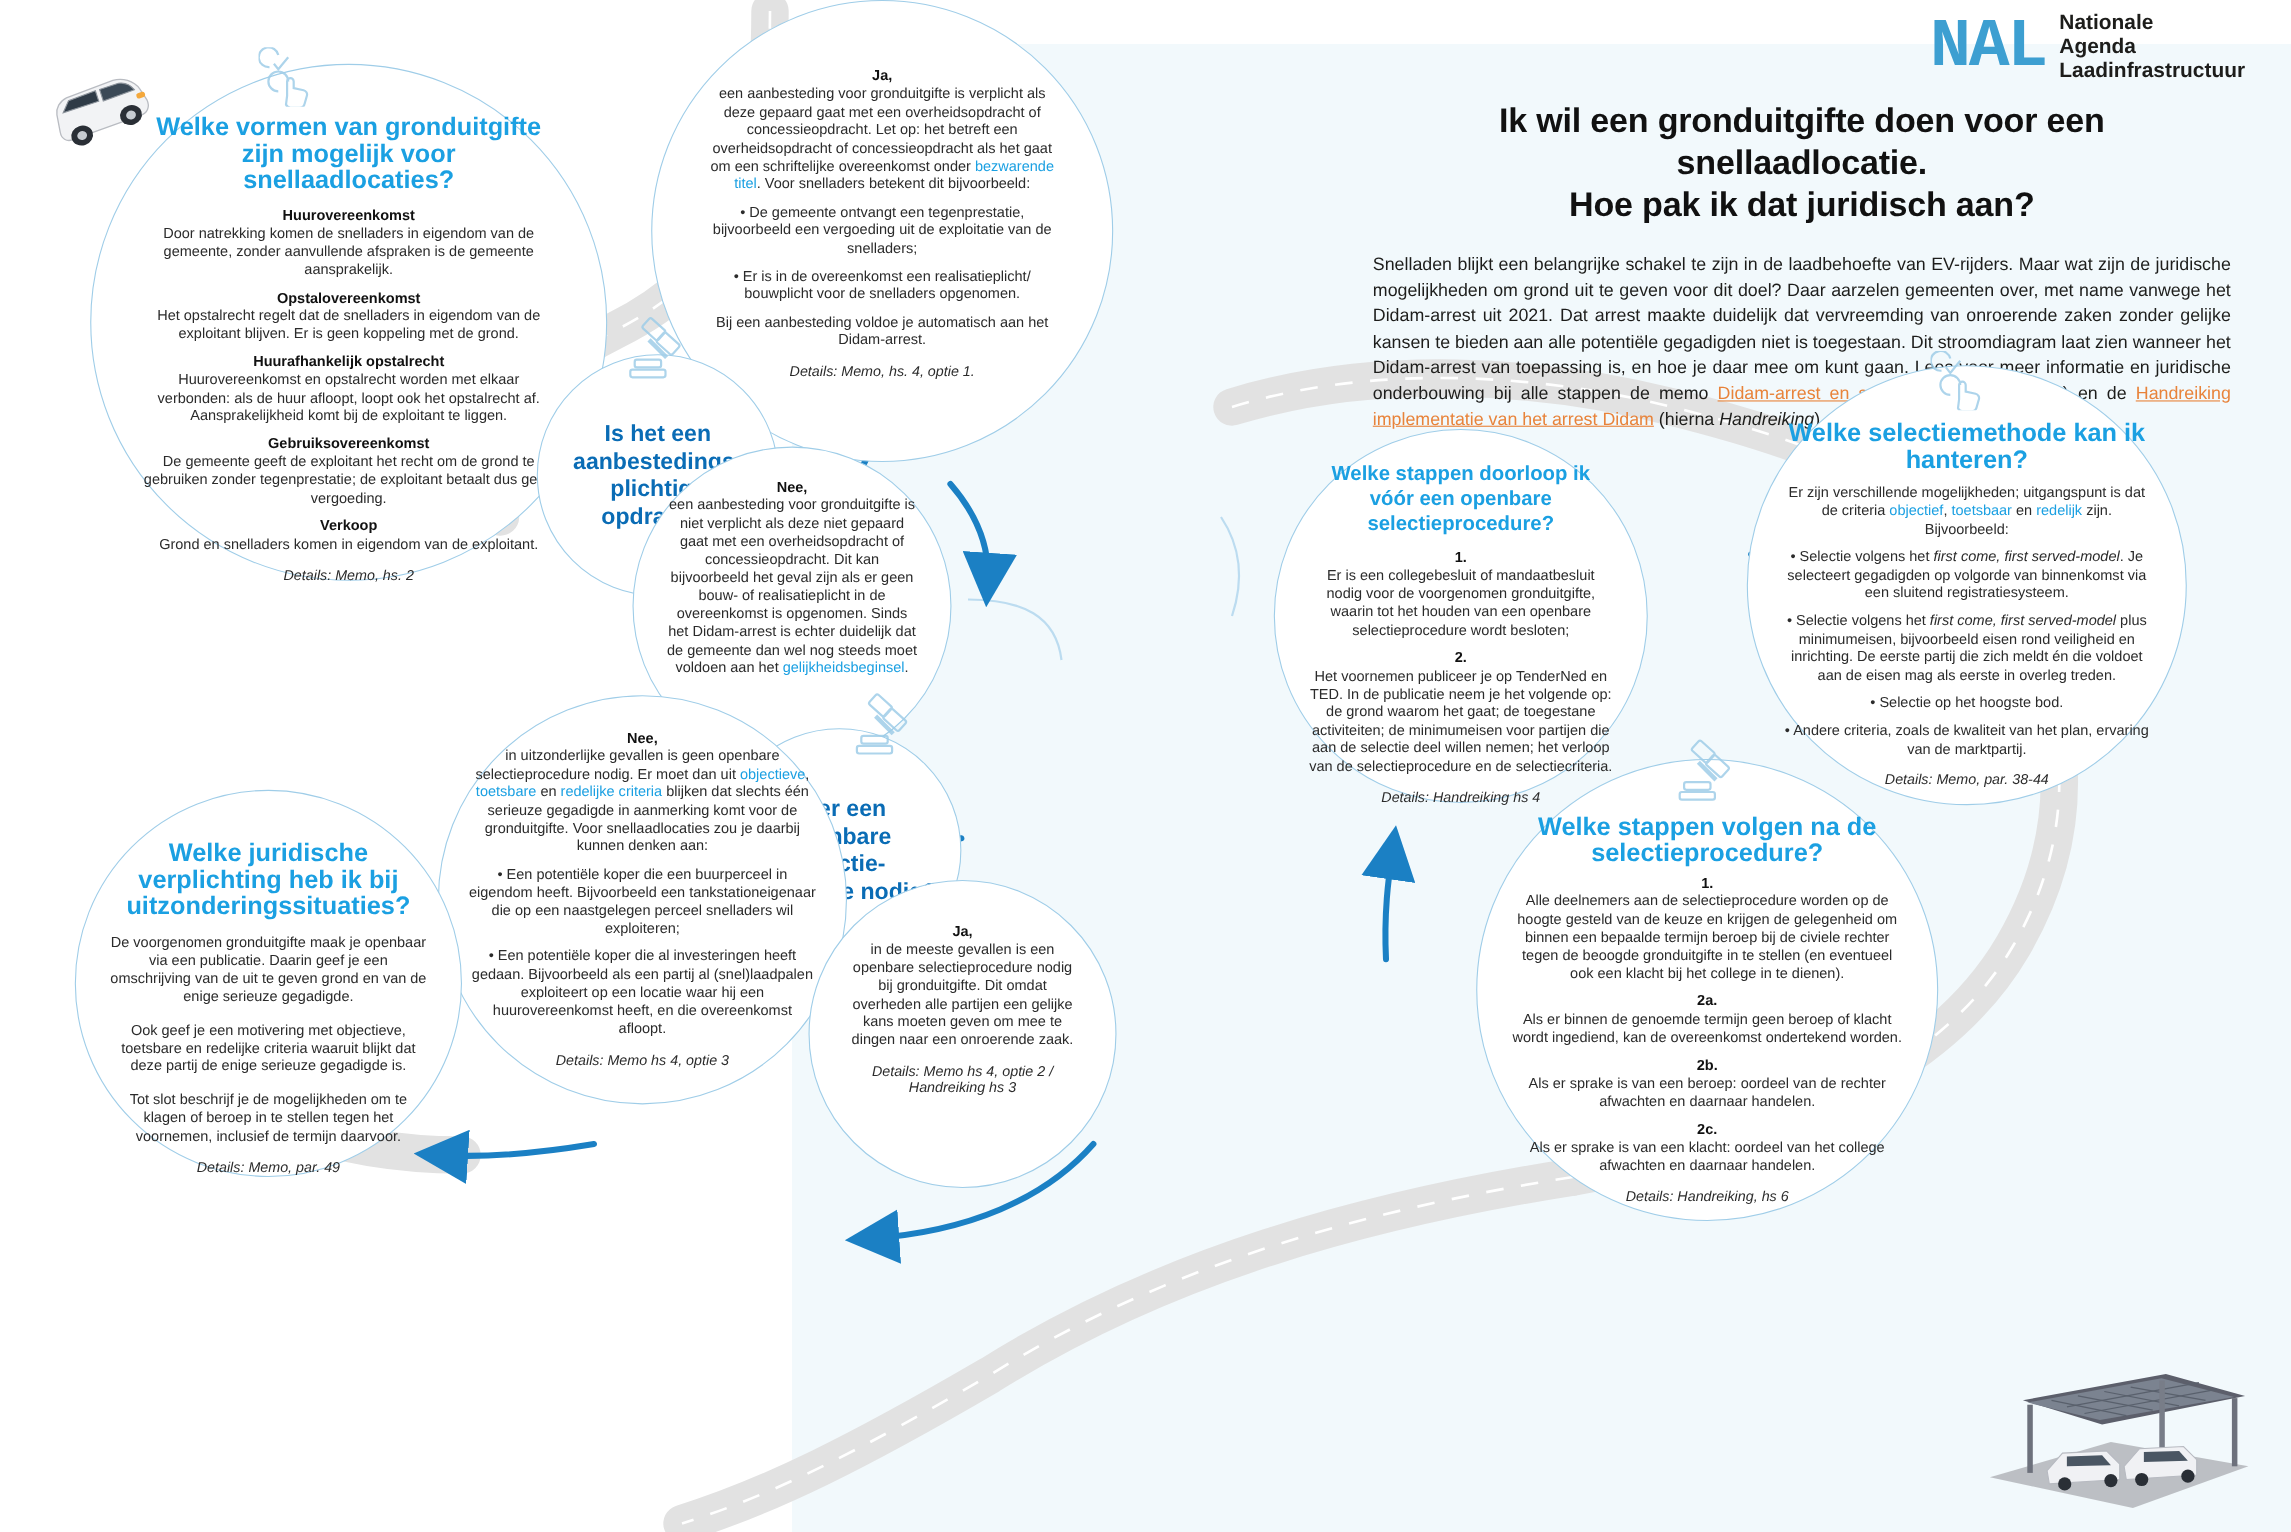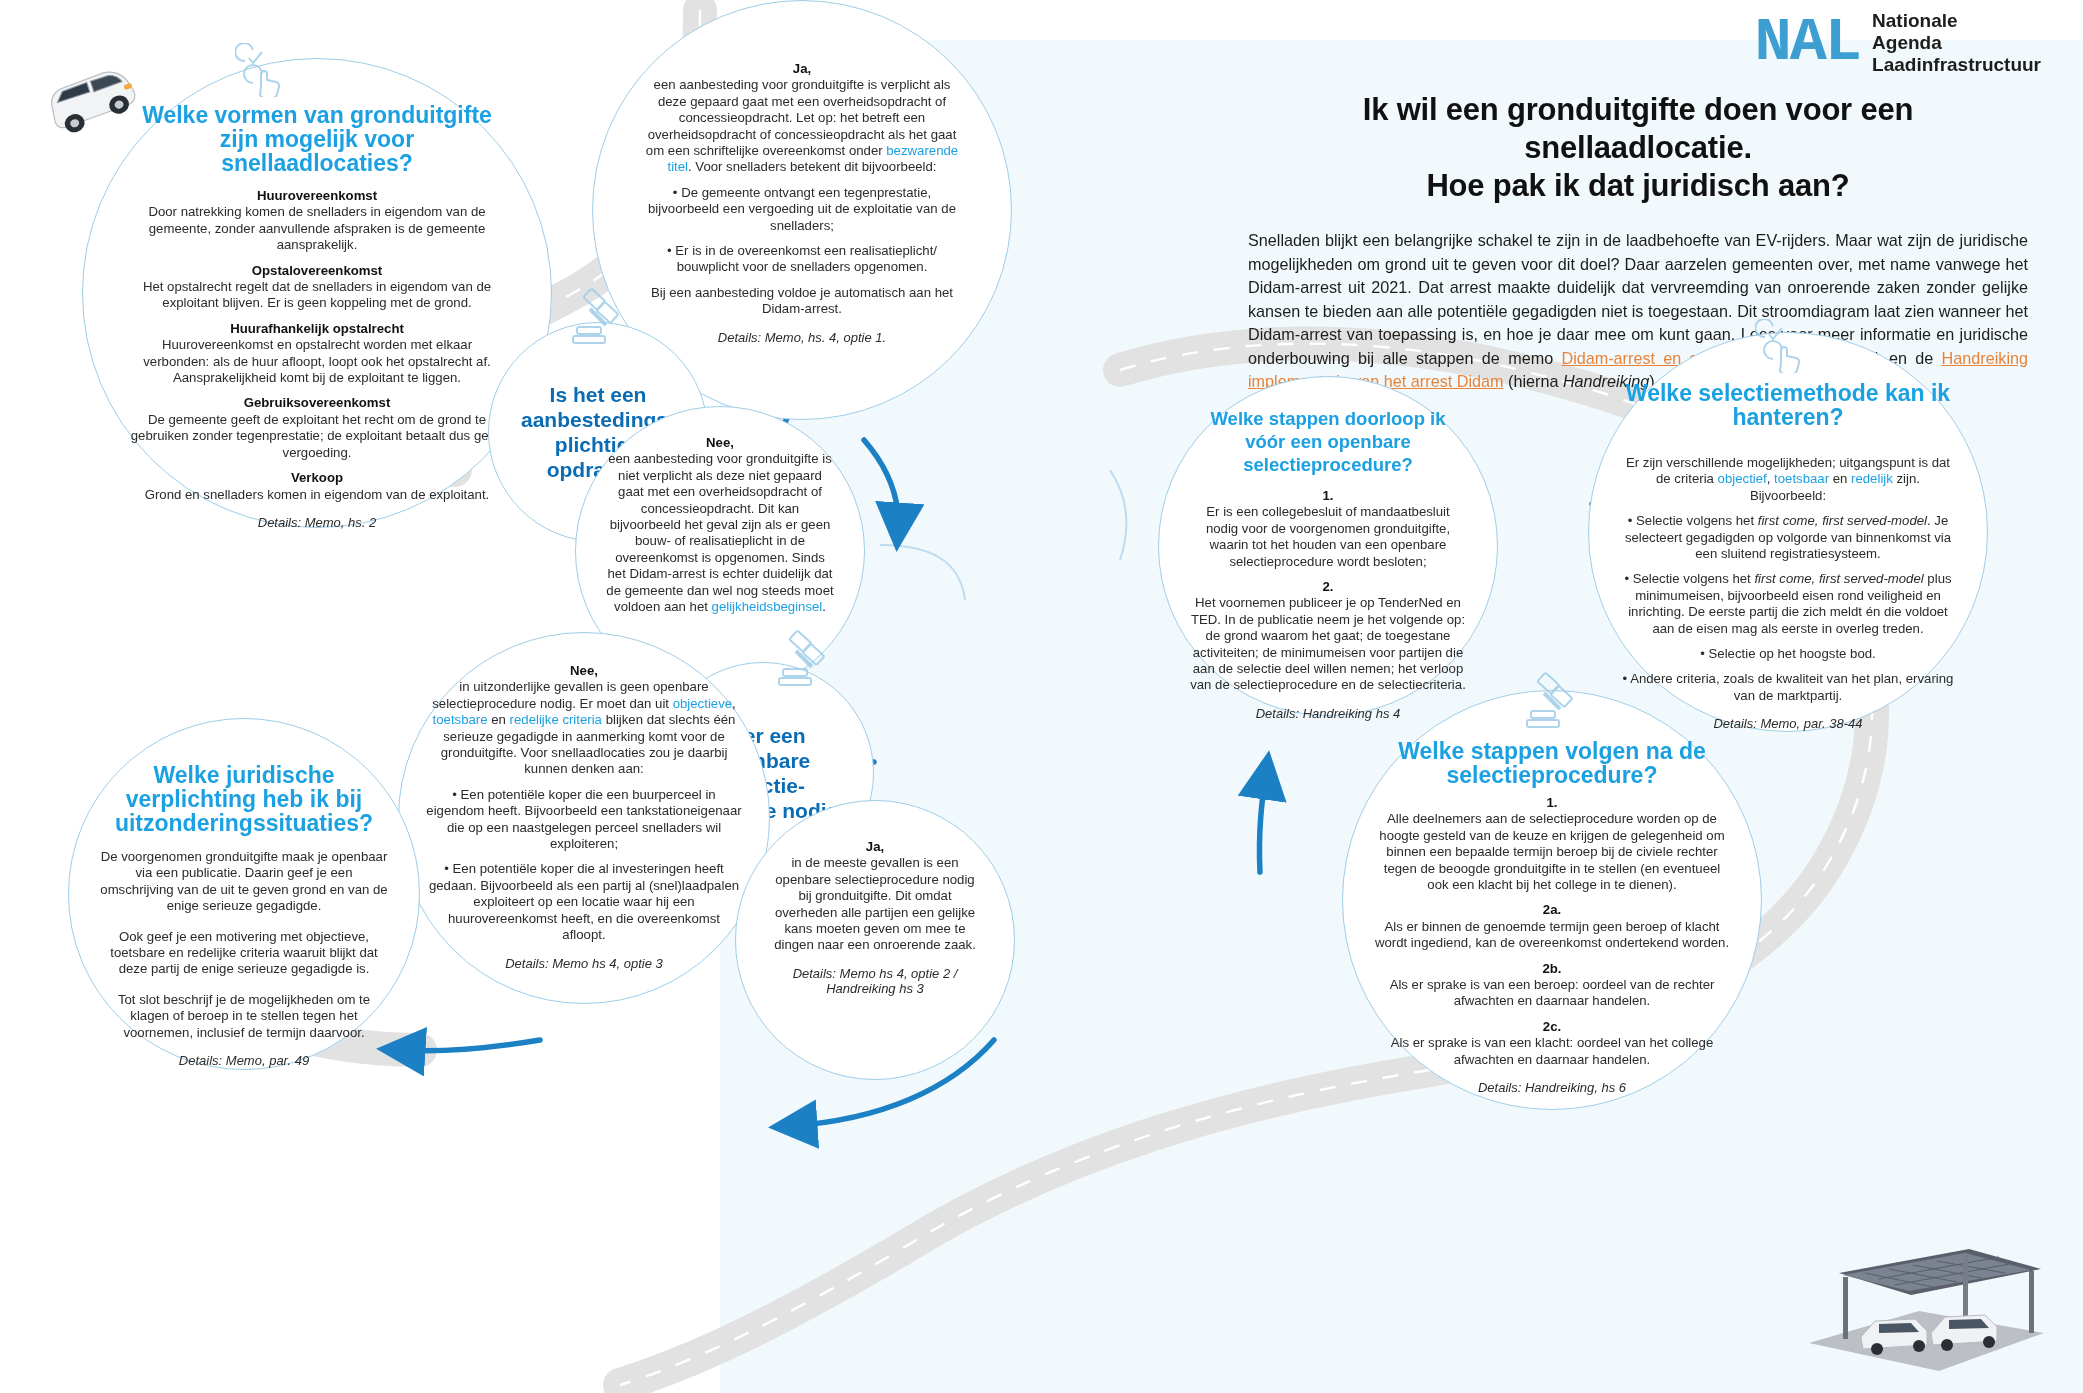--- a/index.html
+++ b/index.html
@@ -94,21 +94,21 @@
 
   
   #d1{left:488px;top:322px;width:220px;height:220px;}
   #d1 .inner{padding:0 16px;width:100%;box-sizing:border-box;display:flex;align-items:center;justify-content:center;height:100%;}
 
   
   #c3{left:575px;top:406px;width:290px;height:290px;}
   #c3 .inner{padding:28px 30px 0 30px;width:100%;box-sizing:border-box;}
 
   
-  #c4{left:1158px;top:376px;width:340px;height:340px;}
+  #c4{left:1158px;top:390px;width:340px;height:340px;justify-content:center;}
   #c4 .inner{padding:30px 30px 0 30px;width:100%;box-sizing:border-box;}
 
   
   #c5{left:1588px;top:332px;width:400px;height:400px;}
   #c5 .inner{padding:48px 32px 0 32px;width:100%;box-sizing:border-box;}
 
   
   #c6{left:1342px;top:690px;width:420px;height:420px;}
   #c6 .inner{padding:48px 30px 0 30px;width:100%;box-sizing:border-box;}
 
@@ -319,21 +319,21 @@
     <div class="ico" style="left:166px;top:-14px;">
       <svg width="54" height="54" viewBox="0 0 54 54" fill="none" stroke="#9fcde8" stroke-width="2">
         <path d="M10,18 a9,9 0 1 1 8,-11"></path>
           <path d="M14,15 l4,5 l9,-11"></path>
         <path d="M18,40 a9,9 0 1 1 9,-9"></path>
         <path d="M26,44 l0,-13 a3,3 0 0 1 6,0 l0,6 l9,2 a4,4 0 0 1 3,5 l-2,7 a5,5 0 0 1 -5,4 l-8,0 a5,5 0 0 1 -4,-3 z"></path>
       </svg>
     </div>
     <div class="inner">
       <div class="qtitle">Welke selectiemethode kan ik hanteren?</div>
-      <div class="body" style="margin-top:26px;">
+      <div class="body" style="margin-top:11px;">
         <p><span>Er zijn verschillende mogelijkheden; uitgangspunt is dat de criteria </span><span class="blue">objectief</span><span>, </span><span class="blue">toetsbaar</span><span> en </span><span class="blue">redelijk</span><span> zijn. Bijvoorbeeld:</span></p>
         <p>• <span>Selectie volgens het </span><i>first come, first served-model</i><span>. Je selecteert gegadigden op volgorde van binnenkomst via een sluitend registratiesysteem.</span></p>
         <p>• <span>Selectie volgens het </span><i>first come, first served-model</i><span> plus minimumeisen, bijvoorbeeld eisen rond veiligheid en inrichting. De eerste partij die zich meldt én die voldoet aan de eisen mag als eerste in overleg treden.</span></p>
         <p>• <span>Selectie op het hoogste bod.</span></p>
         <p>• <span>Andere criteria, zoals de kwaliteit van het plan, ervaring van de marktpartij.</span></p>
       </div>
       <div class="det">Details: Memo, par. 38-44</div>
     </div>
   </div>
 

